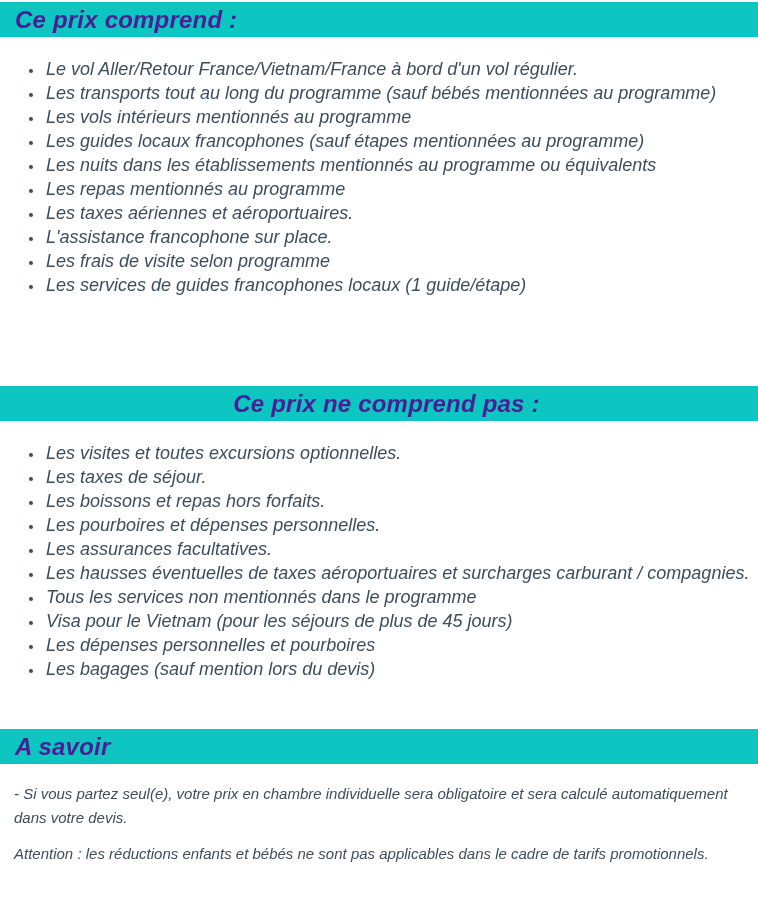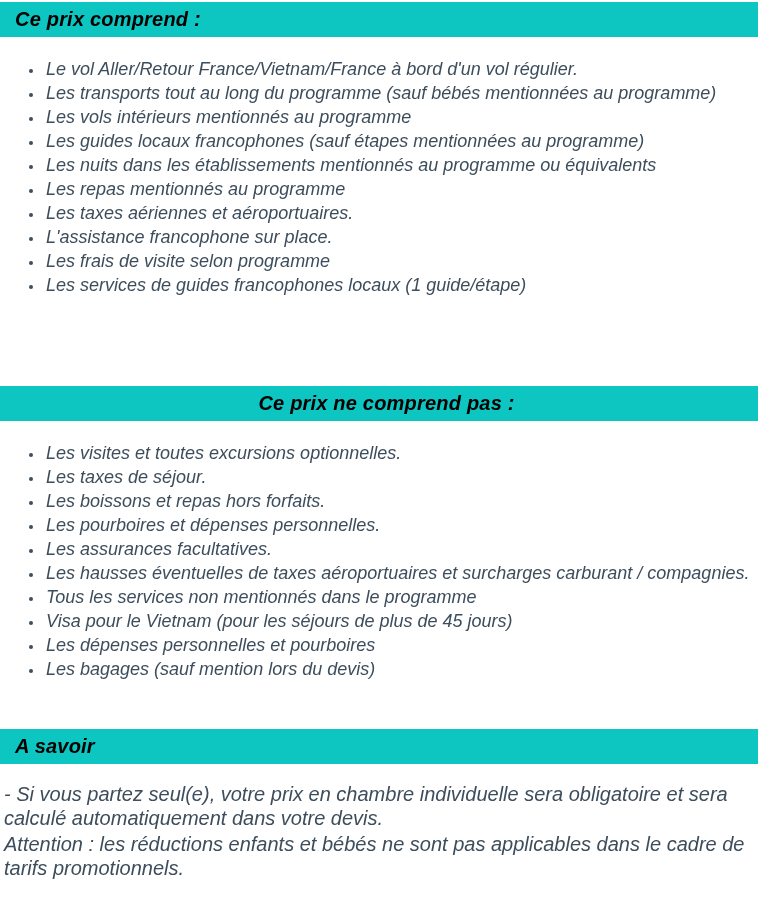--- a/index.html
+++ b/index.html
@@ -21,22 +21,22 @@
       height: 915px;
     }
     .section-header {
       background: #0dc5c1;
       height: 35px;
       display: flex;
       align-items: center;
       padding-left: 15px;
     }
     .section-header .bar-title {
-      color: #000000;
-      font-size: 20px;
+      color: #4c1d95;
+      font-size: 24px;
       font-weight: bold;
       font-style: italic;
       letter-spacing: 0.2px;
     }
     .bar-top { margin-top: 2px; }
     .bar-mid { margin-top: 89px; justify-content: center; }
     .bar-bottom { margin-top: 48px; }
     ul.bullet-list {
       margin: 20px 0 0 0;
       padding: 0 0 0 44px;
@@ -49,22 +49,22 @@
     }
     ul.bullet-list li::marker {
       color: #3d4d5c;
       font-size: 13px;
     }
     .notes {
       margin-top: 18px;
       padding: 0 6px 0 2px;
     }
     .notes p {
-      margin: 2px;
-      font-size: 20px;
+      margin: 12px;
+      font-size: 15px;
       line-height: 24px;
     }
   </style>
 </head>
 <body>
 
 <div class="page">
 
   <div class="section-header bar-top">
     <span class="bar-title">Ce prix comprend :</span>

